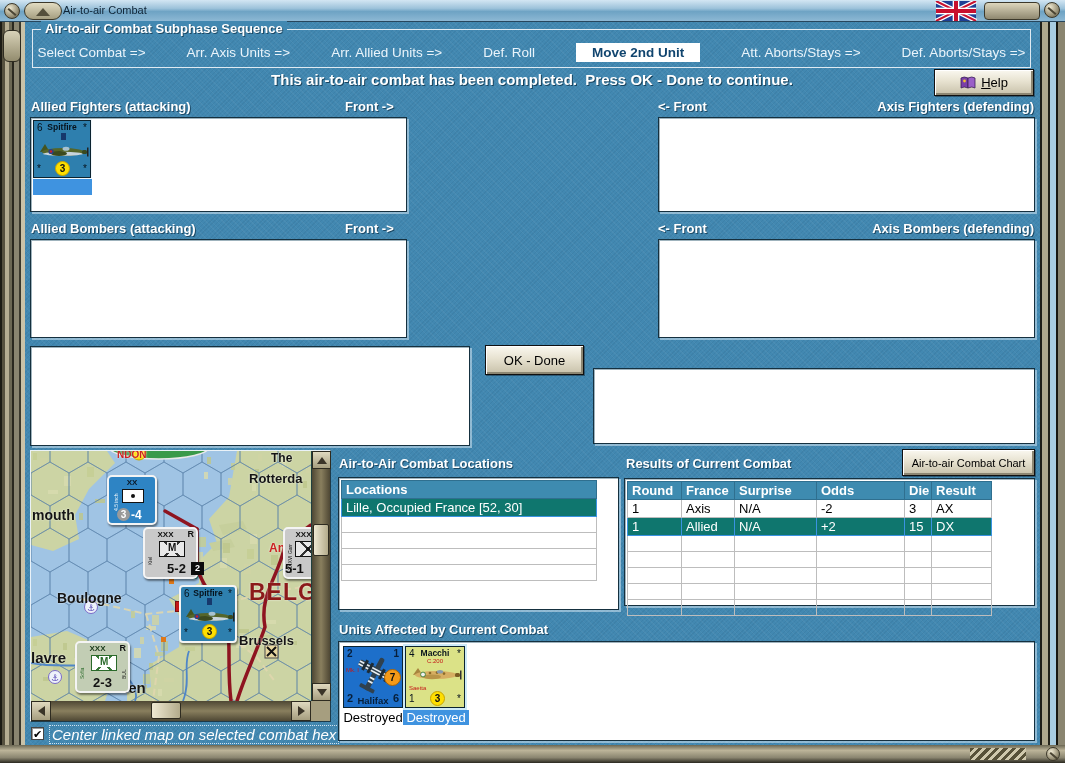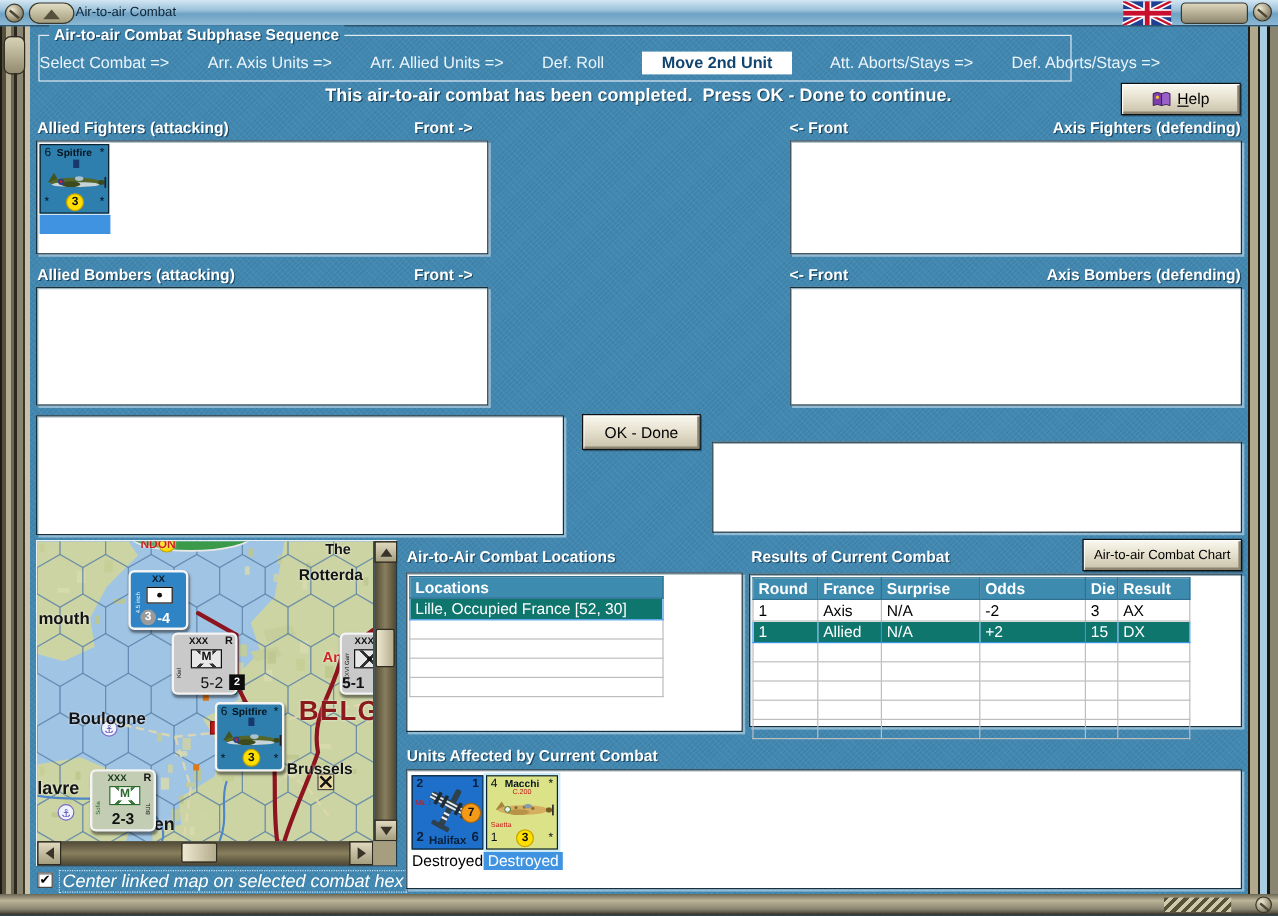--- a/index.html
+++ b/index.html
@@ -38,21 +38,21 @@
   .h-label{position:absolute;font-weight:bold;font-size:13px;color:#fff;
     text-shadow:1px 1px 0 rgba(7,38,58,.65);white-space:nowrap;}
   .sunken{position:absolute;background:#fff;border:1px solid #15303f;
     box-shadow:inset 1px 1px 0 #9fb3bd, 2px 2px 0 rgba(224,238,248,.5);}
   .btn{position:absolute;display:flex;align-items:center;justify-content:center;gap:5px;
     font-size:13px;color:#000;cursor:pointer;
     background:linear-gradient(180deg,#faf8f0,#e7e2d0 45%,#c7c0a9);
     border:1px solid #101010;
     box-shadow:inset 1px 1px 0 #ffffff, inset -2px -2px 0 #8c8672, 1px 1px 0 rgba(0,0,0,.35);}
   
-  .groupbox{position:absolute;left:32px;top:29px;width:861px;height:39px;border:1px solid #dfeaf2;}
+  .groupbox{position:absolute;left:32px;top:29px;width:999px;height:39px;border:1px solid #dfeaf2;}
   .groupbox-label{position:absolute;left:8px;top:-9px;background:#4288b1;padding:0 4px;
     font-weight:bold;font-size:13px;color:#fff;text-shadow:1px 1px 0 rgba(7,38,58,.65);}
   .steps{position:absolute;left:0;top:8px;width:100%;height:28px;display:flex;
     justify-content:space-around;align-items:center;gap:32px;}
   .step{font-size:13.5px;color:#eaf4fb;white-space:nowrap;}
   .step.active{background:#fff;color:#11456f;font-weight:bold;padding:2px 16px;}
   .message{position:absolute;left:32px;top:71px;width:1000px;text-align:center;
     font-size:15px;font-weight:bold;color:#fff;text-shadow:1px 1px 0 rgba(7,38,58,.7);white-space:pre;}
   
   .tbl{border-collapse:collapse;table-layout:fixed;margin:2px;border:1px solid #4a4a4a;}
@@ -444,21 +444,21 @@
         <span style="left:22px;bottom:2px;font-size:12px;font-weight:bold;color:#fff;">-4</span>
       </div>
 
       <div class="mcounter" style="left:112px;top:76px;width:55px;height:52px;background:#c9c9c9;">
         <span style="left:0;right:10px;top:2px;text-align:center;font-size:8px;font-weight:bold;color:#111;">XXX</span>
         <span style="right:2px;top:1px;font-size:9px;font-weight:bold;color:#111;">R</span>
         <span class="vrot" style="left:3px;top:36px;font-size:5px;color:#111;">Kiel</span>
         <span style="left:14px;top:12px;width:26px;height:16px;background:#e8e8e8;border:1px solid #111;
           background-image:linear-gradient(45deg,transparent 46%,#333 46% 54%,transparent 54%),linear-gradient(-45deg,transparent 46%,#333 46% 54%,transparent 54%);"></span>
         <span style="left:22px;top:14px;font-size:10px;font-weight:bold;color:#111;background:#e8e8e8;padding:0 1px;">M</span>
-        <span style="left:0;right:0;bottom:2px;text-align:center;font-size:13px;font-weight:normal;color:#111;padding-left:12px;">5-2</span>
+        <span style="left:0;right:0;bottom:2px;text-align:center;font-size:13px;font-weight:bold;color:#111;padding-left:12px;">5-2</span>
       </div>
 
       <div class="mcounter" style="left:252px;top:76px;width:55px;height:52px;background:#c9c9c9;">
         <span style="left:0;right:14px;top:2px;text-align:center;font-size:8px;font-weight:bold;color:#111;">XXX</span>
         <span class="vrot" style="left:3px;top:44px;font-size:5px;color:#111;">LXXXVI Garr</span>
         <span style="left:10px;top:12px;width:26px;height:16px;background:#e8e8e8;border:1px solid #111;
           background-image:linear-gradient(45deg,transparent 46%,#333 46% 54%,transparent 54%),linear-gradient(-45deg,transparent 46%,#333 46% 54%,transparent 54%);"></span>
         <span style="left:21px;top:18px;width:4px;height:4px;border-radius:50%;background:#111;"></span>
         <span style="left:0;right:16px;bottom:2px;text-align:left;font-size:13px;font-weight:bold;color:#111;">5-1</span>
       </div>
@@ -519,21 +519,21 @@
         </div>
     </div>
     <div class="map-corner"></div>
   </div>
 
   <span class="checkbox-box">✔</span>
   <span class="checkbox-label">Center linked map on selected combat hex</span>
 
   <span class="h-label" style="left:339px;top:456px;">Air-to-Air Combat Locations</span>
   <div class="sunken" style="left:338px;top:477px;width:281px;height:133px;">
-    <table class="tbl" style="width:212px;">
+    <table class="tbl" style="width:256px;">
       <tbody>
           <tr>
             <th>Locations</th>
           </tr>
       <tr class="sel">
             <td>Lille, Occupied France [52, 30]</td>
           </tr>
       <tr>
             <td></td>
           </tr>

